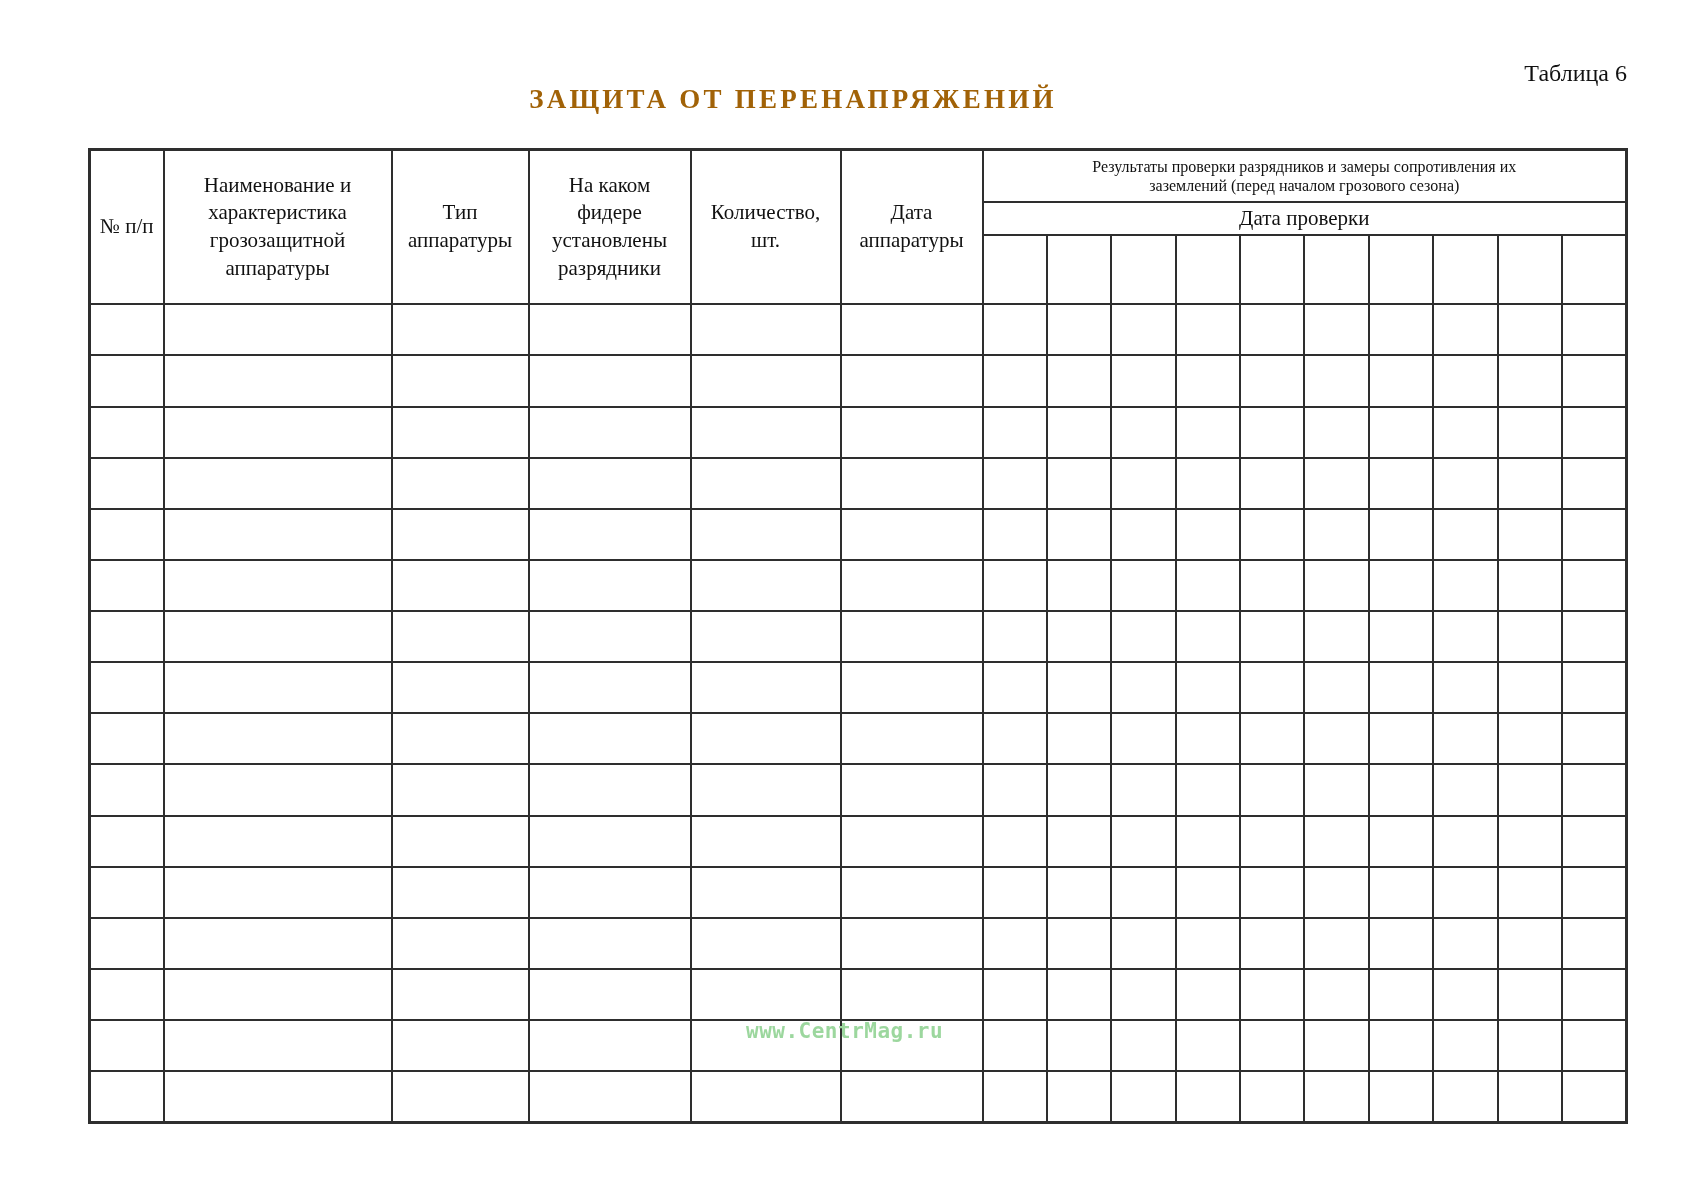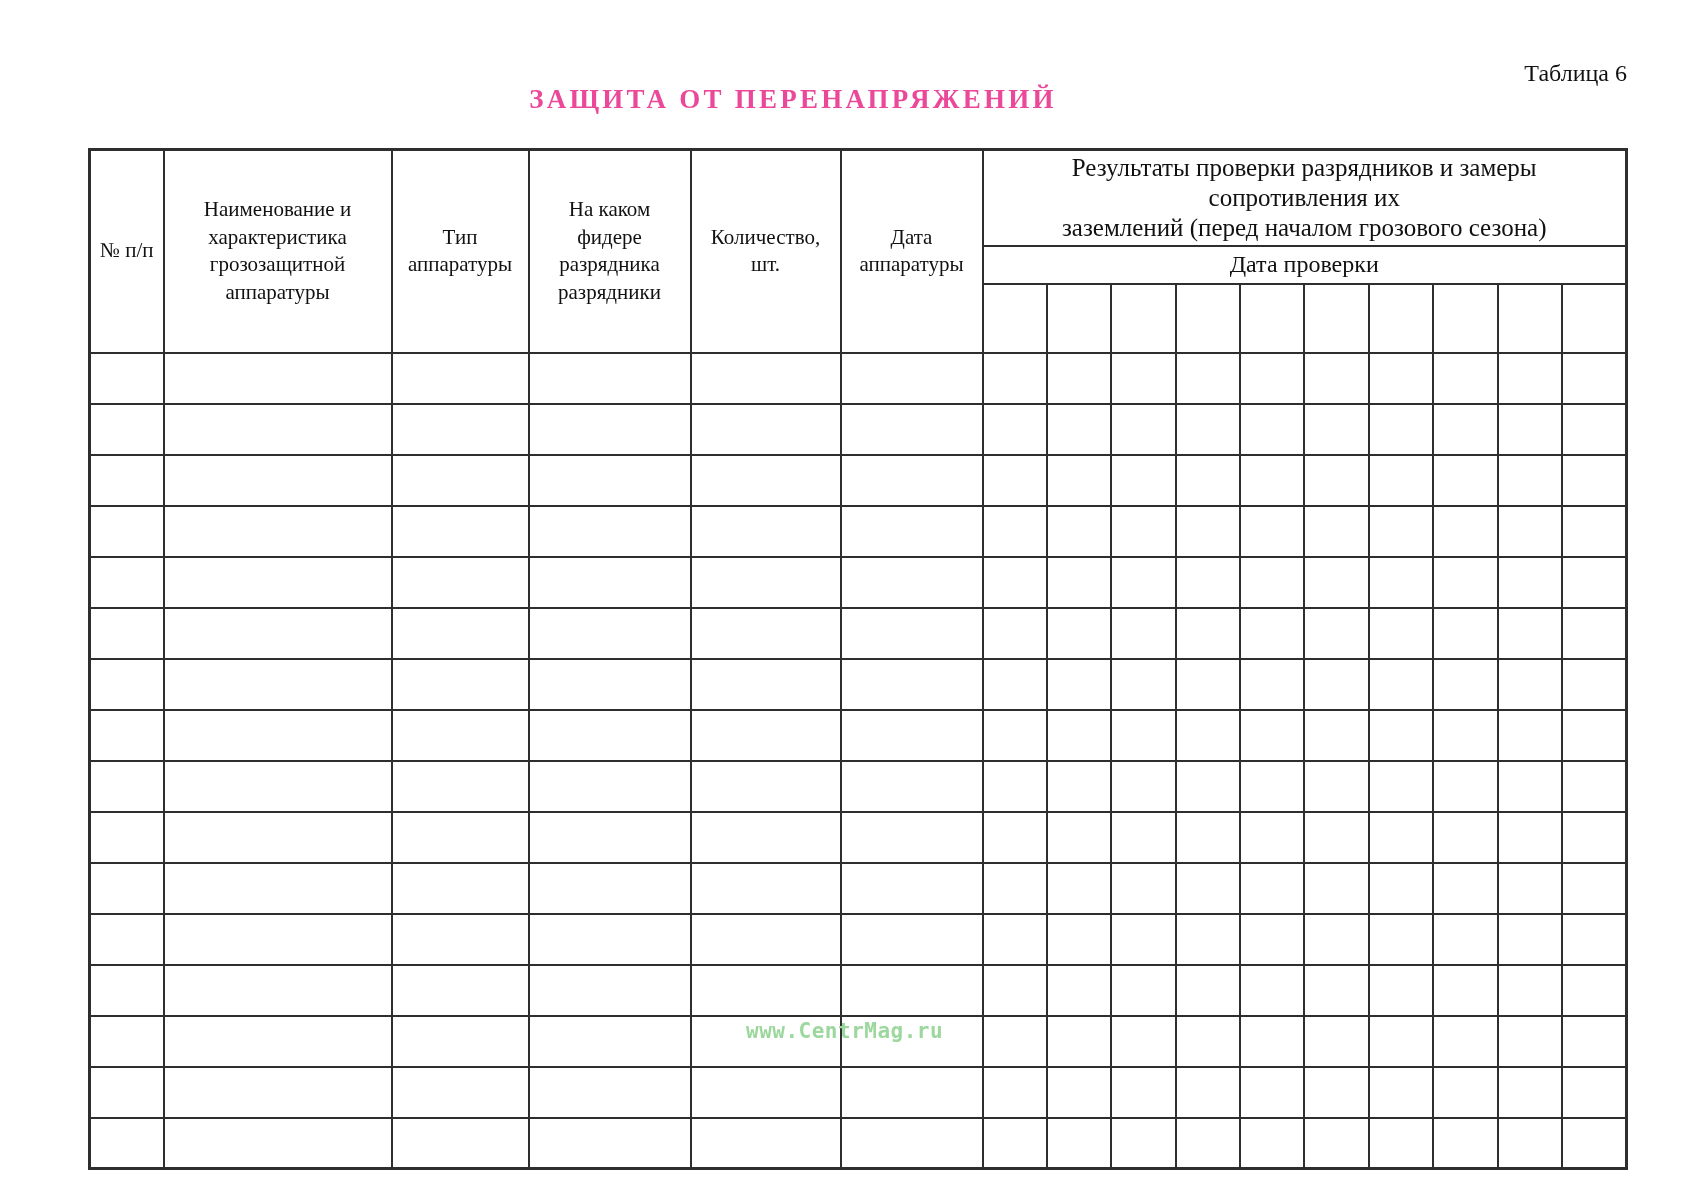--- a/index.html
+++ b/index.html
@@ -13,43 +13,43 @@
   .page { position: relative; width: 1697px; height: 1004px; background: #fff; }
 
   .table-label {
     position: absolute; top: 60px; right: 70px;
     font-size: 24px; color: #111;
   }
   .doc-title {
     position: absolute; top: 84px; left: 0; width: 1586px;
     text-align: center;
     font-size: 27px; font-weight: bold; letter-spacing: 0.12em;
-    color: #ec4899;
+    color: #a16207;
   }
 
   .form-table-wrap { position: absolute; left: 88px; top: 148px; }
   table.form-table {
     border-collapse: collapse;
     table-layout: fixed;
     width: 1537px; height: 976px;
     border: 3px solid #2e2e2e;
   }
   table.form-table th, table.form-table td {
     border: 2px solid #2e2e2e;
     padding: 2px 6px;
     font-weight: normal;
     text-align: center;
     vertical-align: middle;
     font-size: 21px;
     line-height: 1.32;
     color: #111;
     overflow: hidden;
   }
-  tr.hdr-group-row th.group-title { font-size: 25px; line-height: 1.2; padding: 2px 10px; white-space: pre-line; }
-  tr.hdr-sub-row th { font-size: 24px; margin-top: 12px; }
+  tr.hdr-group-row th.group-title { font-size: 16px; line-height: 1.2; padding: 2px 10px; white-space: pre-line; }
+  tr.hdr-sub-row th { font-size: 21px; margin-top: 12px; }
   tr.hdr-empty-row th { height: 69px; }
   tr.hdr-group-row { height: 52px; }
   tr.hdr-sub-row { height: 33px; }
   tbody tr { height: 51px; }
   tbody td { background: #fff; }
 
   .watermark {
     position: absolute; left: 746px; top: 1019px;
     font-family: "DejaVu Sans Mono", monospace;
     font-weight: bold;
@@ -86,21 +86,21 @@
           <col style="width: 64.4px;">
           <col style="width: 64.4px;">
           <col style="width: 64.4px;">
           <col style="width: 64.4px;">
         </colgroup>
       <thead>
         <tr class="hdr-group-row">
           <th rowspan="3">№ п/п</th>
           <th rowspan="3">Наименование и характеристика грозозащитной аппаратуры</th>
           <th rowspan="3">Тип аппаратуры</th>
-          <th rowspan="3">На каком фидере разрядника разрядники</th>
+          <th rowspan="3">На каком фидере установлены разрядники</th>
           <th rowspan="3">Количество, шт.</th>
           <th rowspan="3">Дата аппаратуры</th>
           <th class="group-title" colspan="10">Результаты проверки разрядников и замеры сопротивления их
 заземлений (перед началом грозового сезона)</th>
         </tr>
         <tr class="hdr-sub-row">
           <th colspan="10">Дата проверки</th>
         </tr>
         <tr class="hdr-empty-row">
             <th></th>

